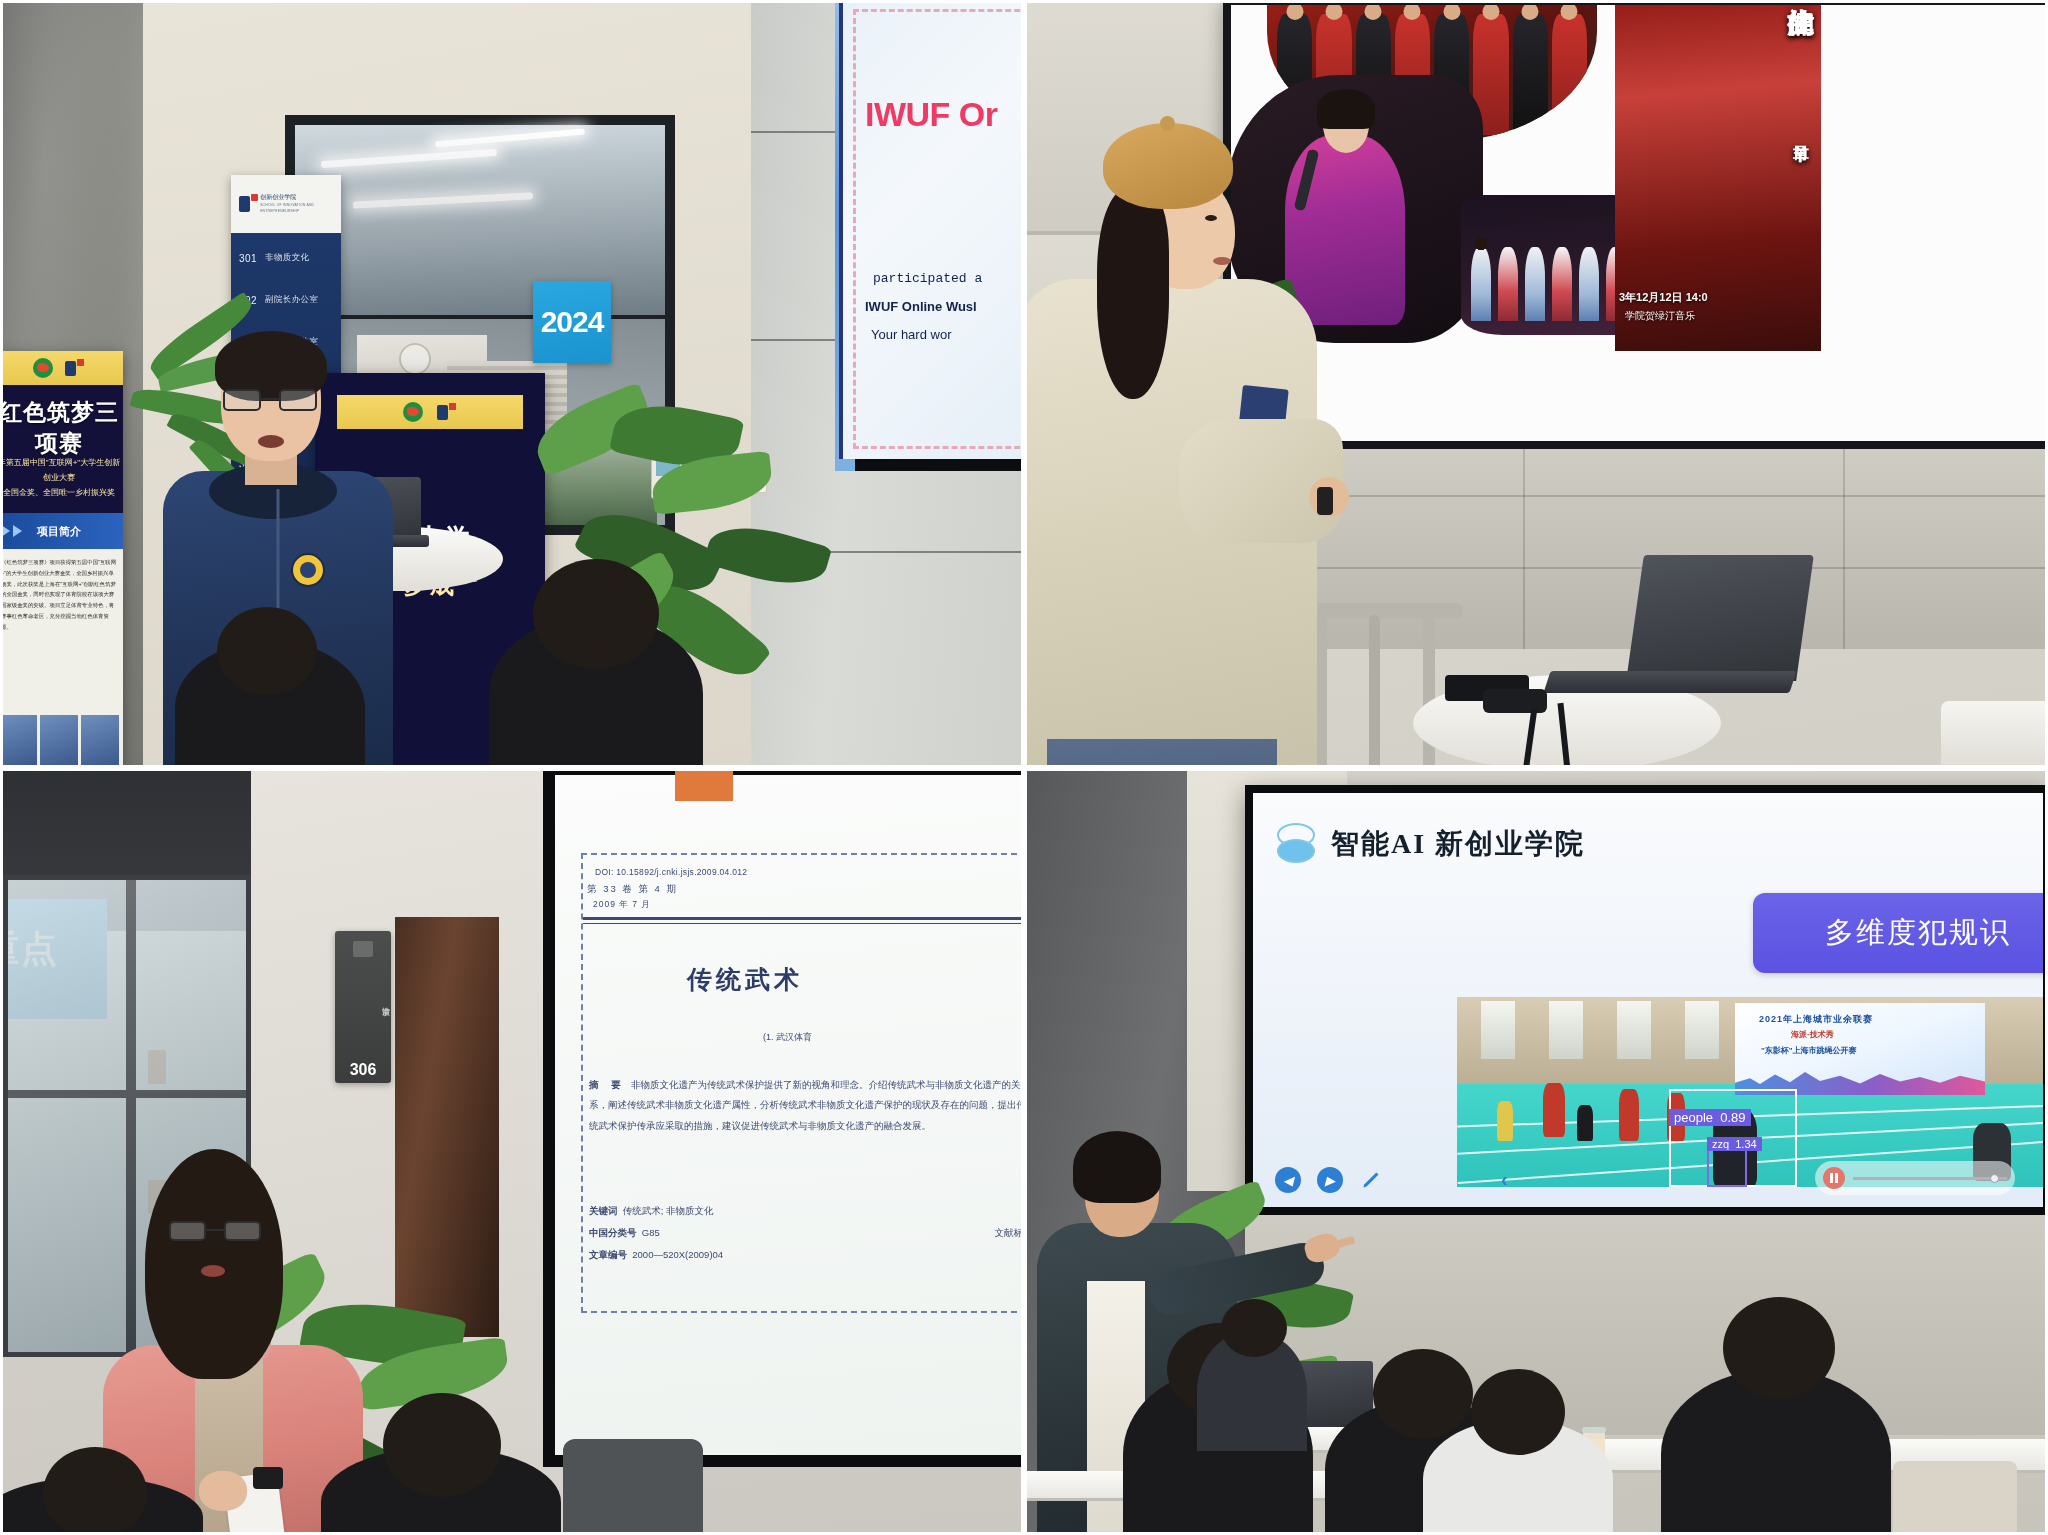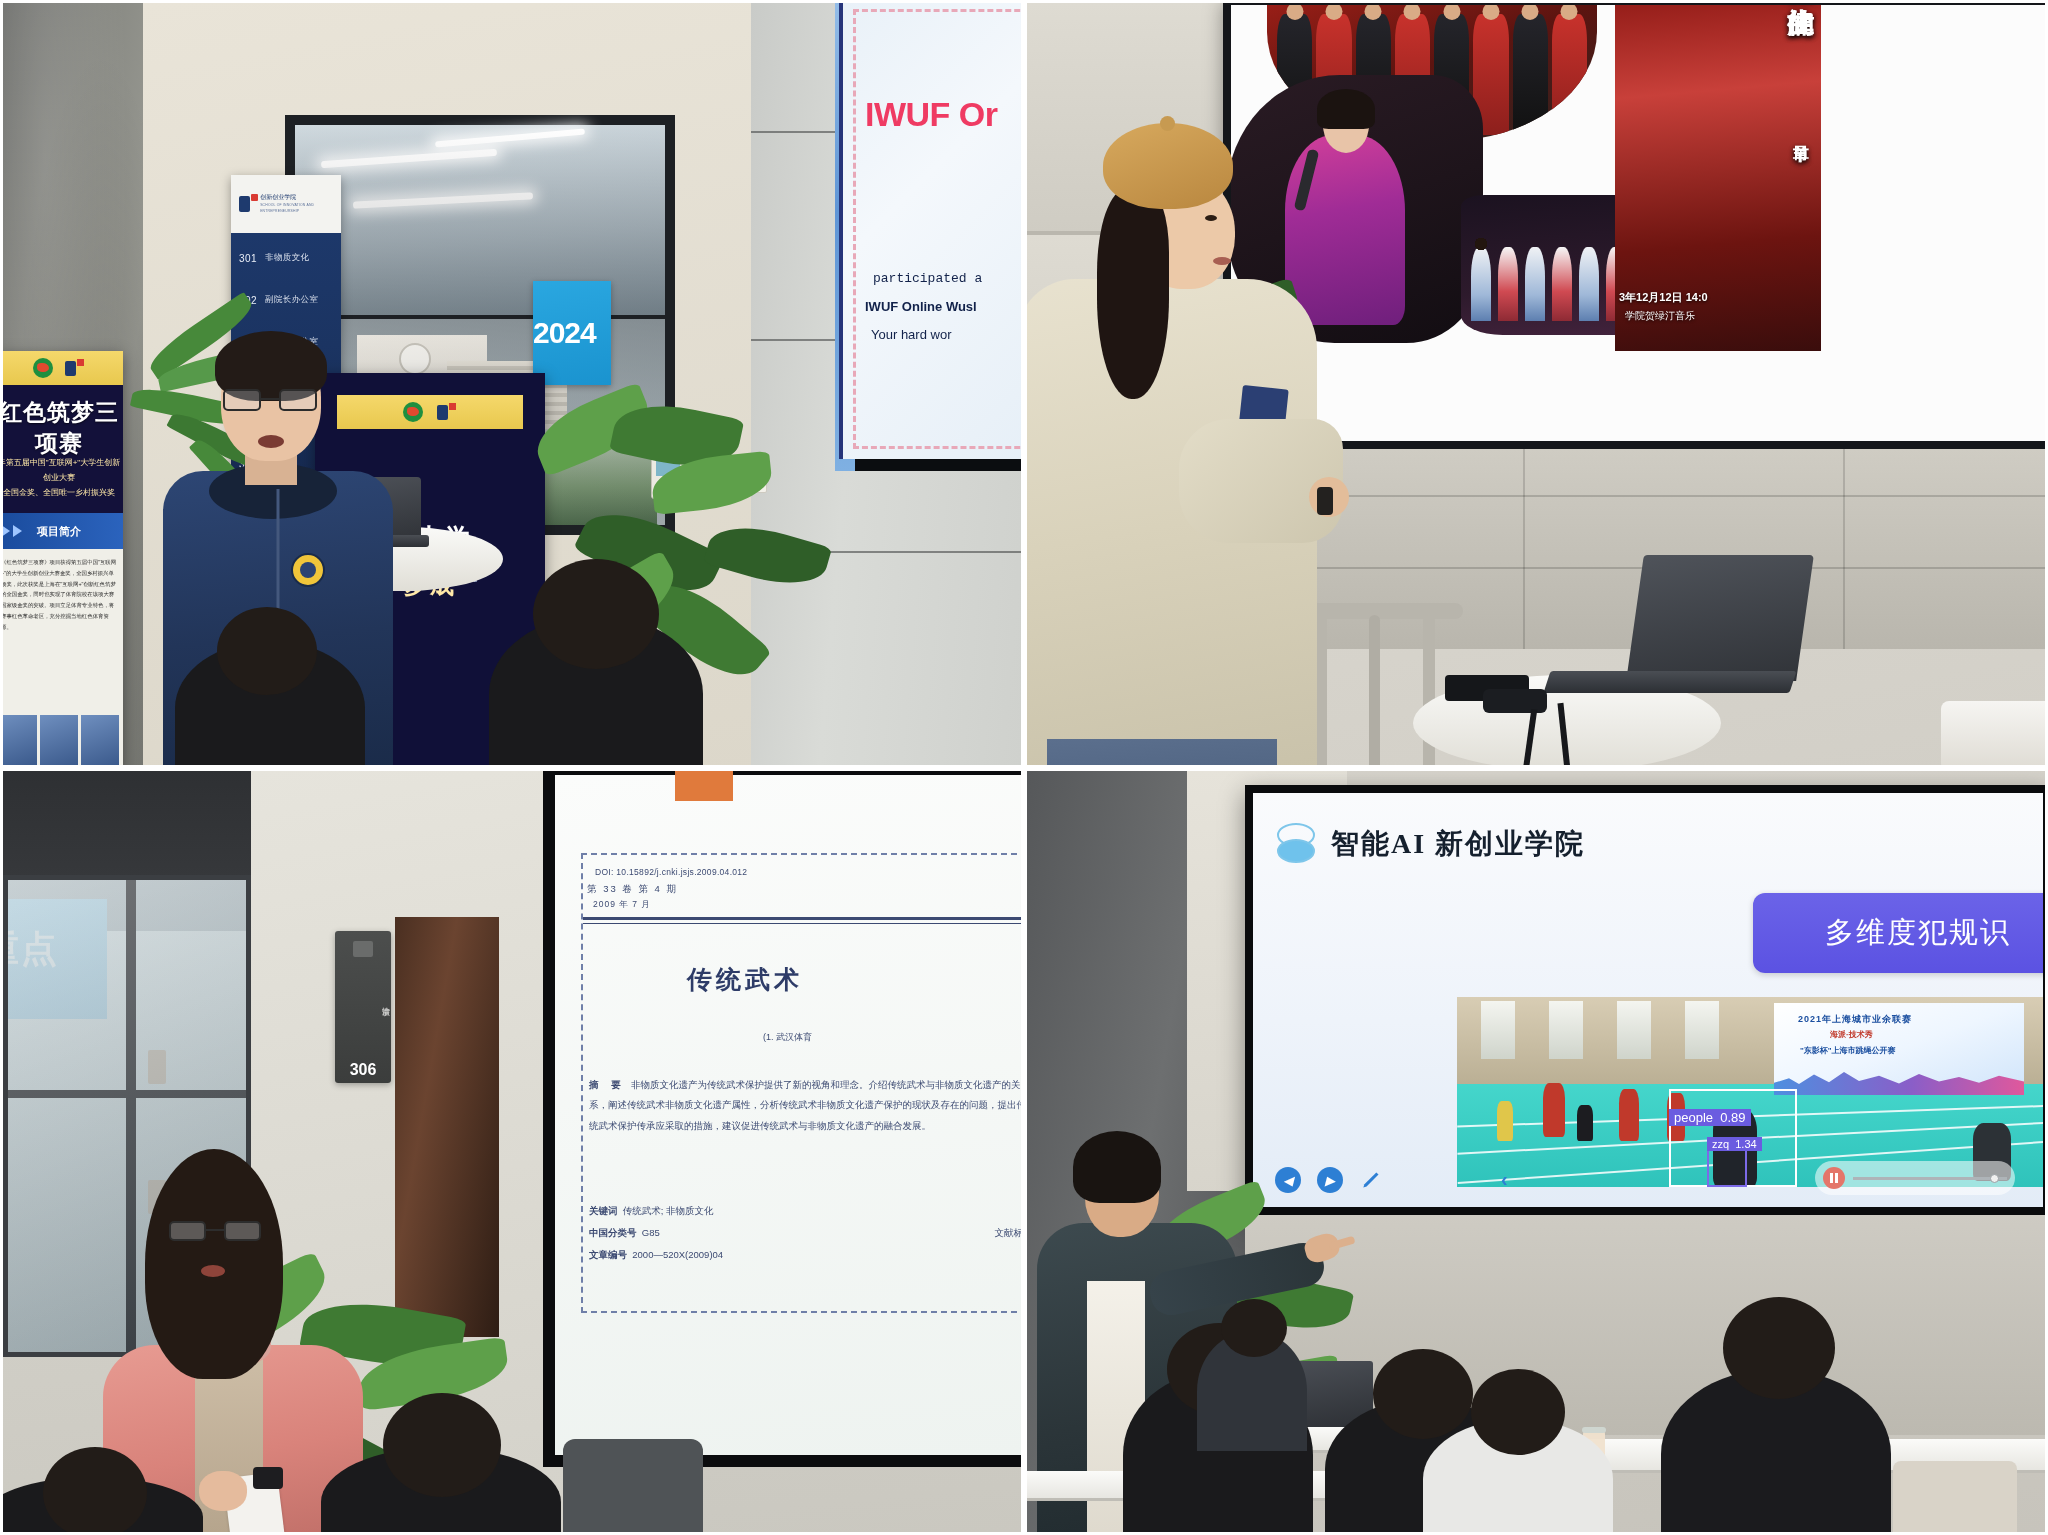--- a/index.html
+++ b/index.html
@@ -107,23 +107,23 @@
   .dirrow {
     position:absolute; left:0; width:100%; height:42px;
     display:flex; align-items:center; color:#e9eef7;
     font-size:9px; letter-spacing:.4px;
   }
   .dirrow .num { width:34px; text-align:center; font-size:10px; }
   .dirrow .lbl { font-size:8.5px; opacity:.92; }
 
   
   .b2024 {
-    left:530px; top:278px; width:78px; height:104px;
+    left:530px; top:278px; width:78px; height:82px;
     background: linear-gradient(170deg,#2aa7e0,#1a93cf);
-    display:flex; align-items:center; justify-content:flex-start;
+    display:flex; align-items:center; justify-content:center;
     box-shadow:0 2px 6px rgba(0,0,0,.3);
   }
   .b2024 span { color:#fff; font-size:30px; font-weight:bold; letter-spacing:-1px; }
 
   
   .poster1 {
     left:-8px; top:348px; width:128px; height:420px;
     background:#13113a;
     box-shadow:0 4px 14px rgba(0,0,0,.4);
   }
@@ -460,21 +460,20 @@
     background: linear-gradient(180deg,#c8bfa6 0%, #9fd9cf 48%, #3fd2c6 100%);
     overflow:hidden;
   }
   .gym-wall { position:absolute; left:0; top:0; width:100%; height:48%; background: linear-gradient(180deg,#d8cdb4,#b9ae93);}
   .gym-win { position:absolute; top:4px; width:34px; height:58px; background:linear-gradient(180deg,#f4f5f0,#cfd4cb); }
   .gym-floor { position:absolute; left:0; bottom:0; width:100%; height:54%; background: linear-gradient(180deg,#45d6cb,#2fc3bb);}
   .gym-line { position:absolute; height:2px; background:rgba(255,255,255,.85); }
   .gym-banner {
     position:absolute; left:278px; top:6px; width:250px; height:92px;
     background: linear-gradient(160deg,#ffffff,#eef6ff 50%, #cfe4fa);
-    margin-left: 39px;
   }
   .gym-banner .bt1{position:absolute;left:24px;top:10px;color:#1b4fa0;font-size:9px;font-weight:bold;letter-spacing:1px;white-space:nowrap;}
   .gym-banner .bt2{position:absolute;left:56px;top:26px;color:#c0392b;font-size:8px;font-weight:bold;white-space:nowrap;}
   .gym-banner .bt3{position:absolute;left:26px;top:42px;color:#1b4fa0;font-size:8px;font-weight:bold;white-space:nowrap;}
   .gym-city { position:absolute; left:0; bottom:0; width:100%; height:32px; background: linear-gradient(90deg,#4e8fe0,#8a5ec8 55%,#e0589c);
      clip-path: polygon(0 100%,0 62%,6% 48%,10% 66%,16% 36%,22% 60%,28% 28%,34% 56%,42% 40%,50% 64%,58% 34%,66% 58%,74% 44%,82% 62%,90% 40%,100% 58%,100% 100%);}
   .det-box { position:absolute; border:2px solid #ffffff; }
   .det-box.v { border-color:#7c6ae8; }
   .det-label {
     position:absolute; background:#6b5ce0; color:#fff; font-size:13px;

